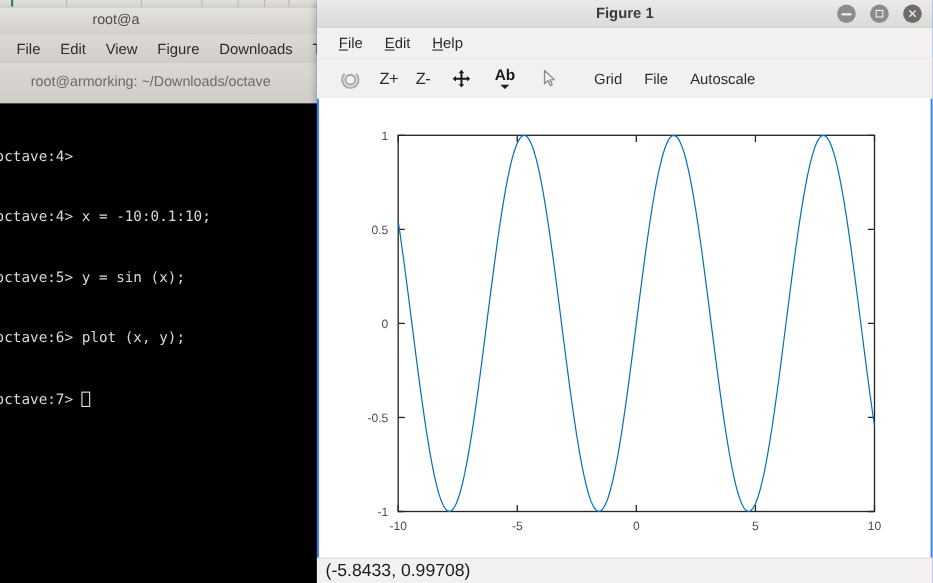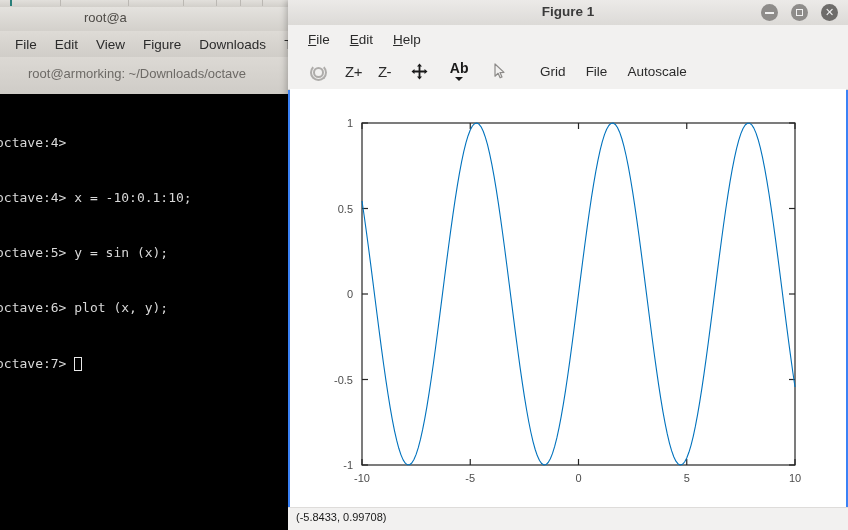--- a/index.html
+++ b/index.html
@@ -307,21 +307,21 @@
   .fig-statusbar {
     position: absolute;
     left: 0; bottom: 0;
     width: 560px; height: 22px;
     background: #f2f1f0;
     border-top: 1px solid #dedcda;
   }
   .fig-status-text {
     position: absolute;
     left: 8px; top: 3px;
-    font-size: 11px;
+    font-size: 16px;
     color: #1a1a1a;
   }
 </style>
 </head>
 <body>
 
 <div id="root">
 
   <div class="terminal-window">
 

